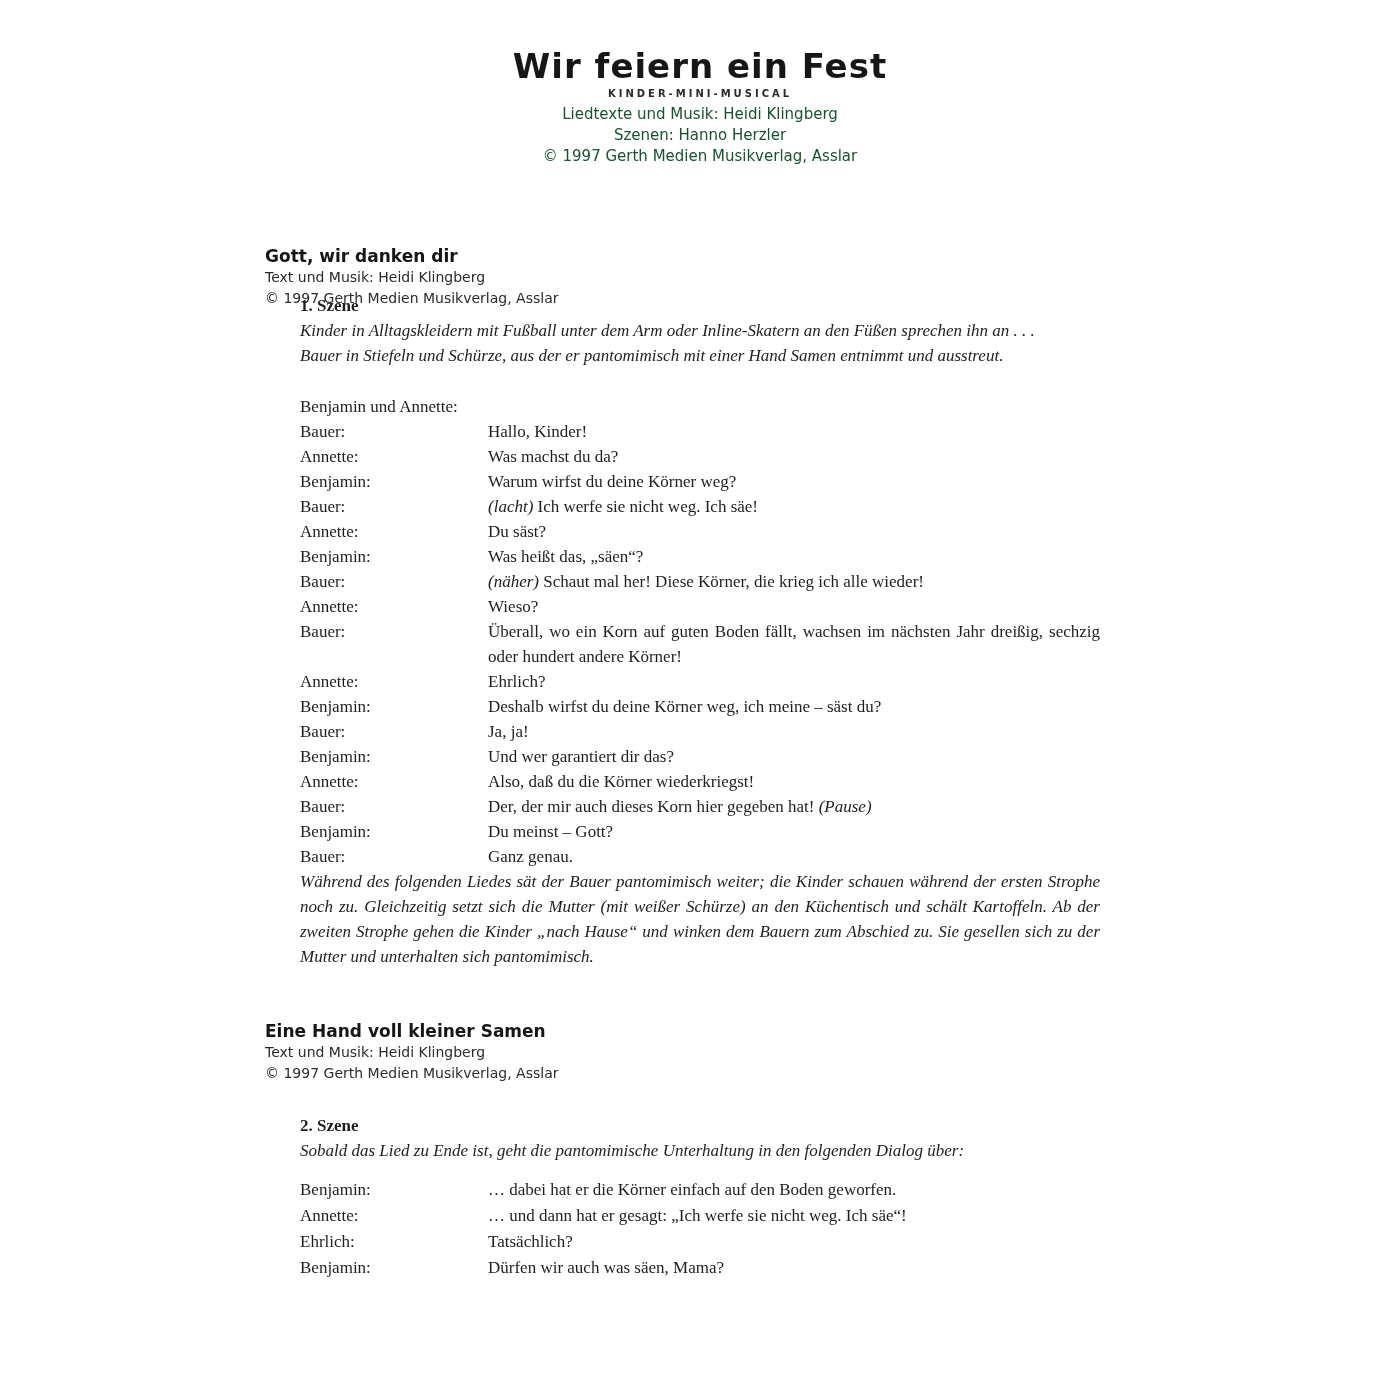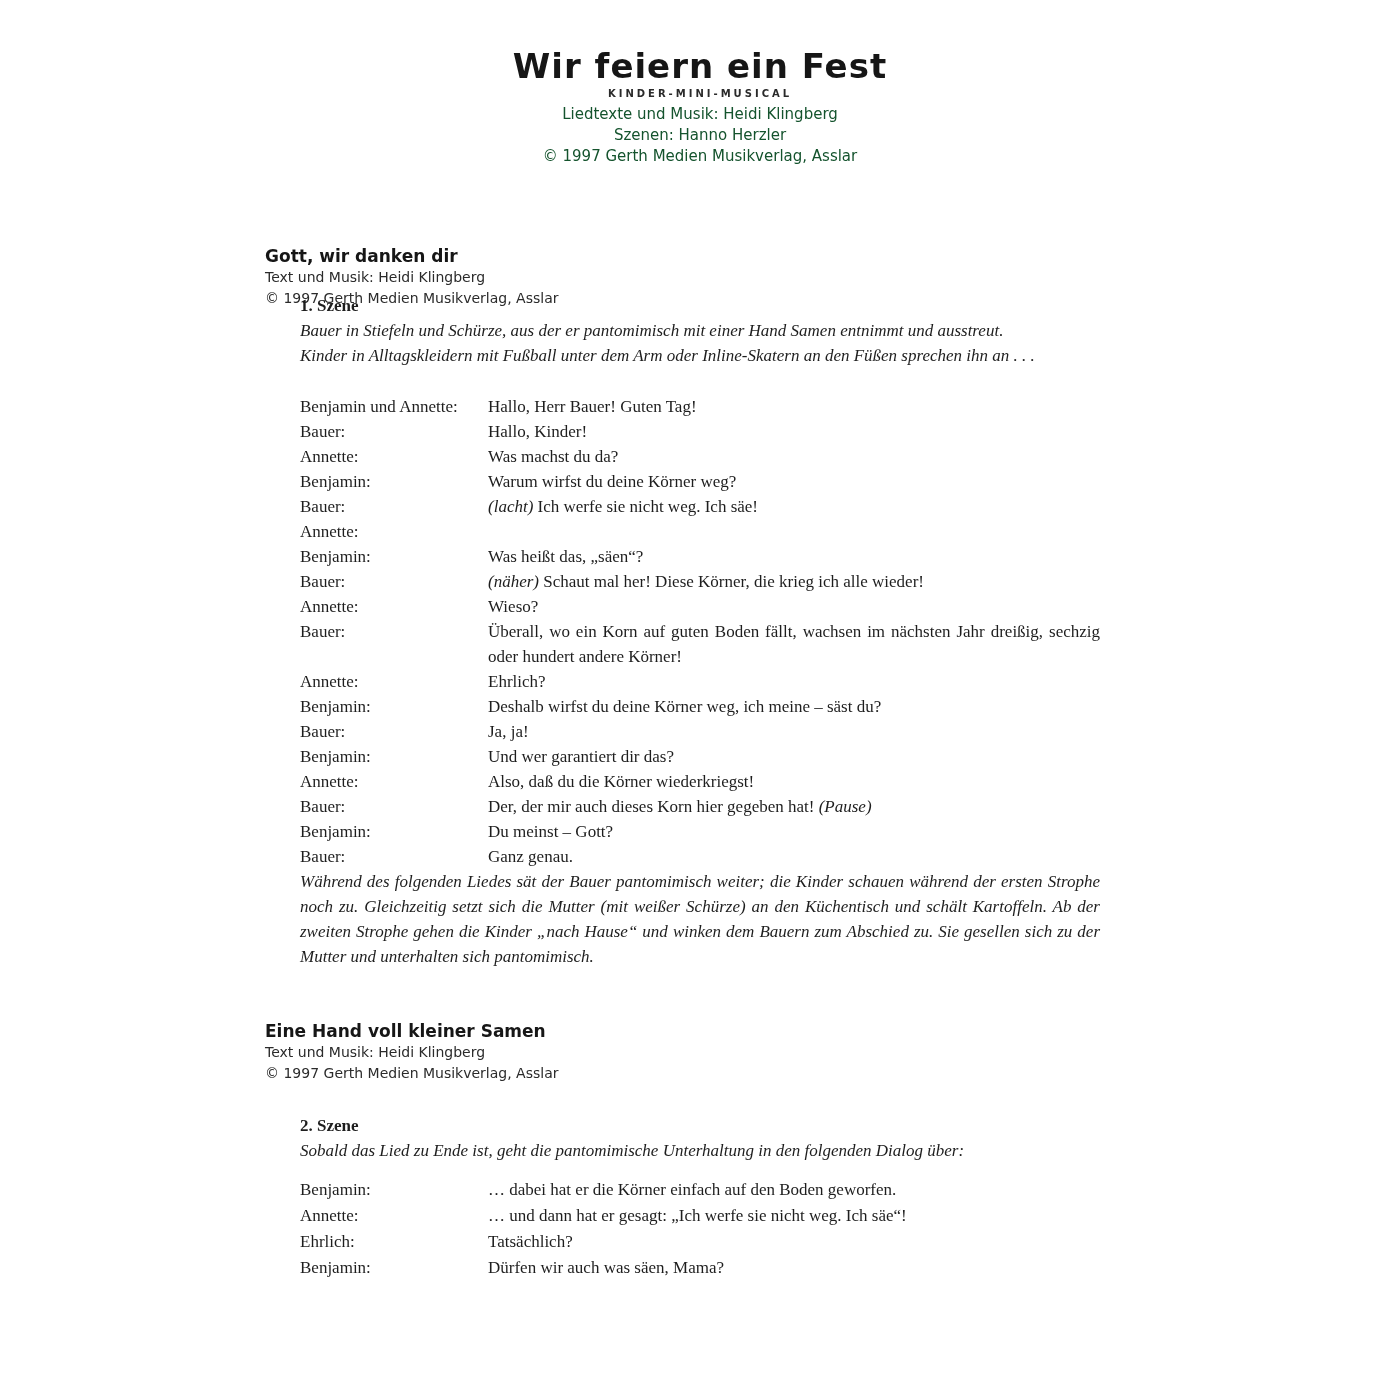--- a/index.html
+++ b/index.html
@@ -135,46 +135,46 @@
   </div>
 
   <div class="song-block song1">
     <div class="song-title">Gott, wir danken dir</div>
     <div class="song-credit">Text und Musik: Heidi Klingberg</div>
     <div class="song-credit">© 1997 Gerth Medien Musikverlag, Asslar</div>
   </div>
 
   <div class="scene scene1">
     <p class="scene-heading">1. Szene</p>
+    <p class="direction">Kinder in Alltagskleidern mit Fußball unter dem Arm oder Inline-Skatern an den Füßen sprechen ihn an . . .</p>
     <p class="direction">Bauer in Stiefeln und Schürze, aus der er pantomimisch mit einer Hand Samen entnimmt und ausstreut.</p>
-    <p class="direction">Kinder in Alltagskleidern mit Fußball unter dem Arm oder Inline-Skatern an den Füßen sprechen ihn an . . .</p>
 
     <div class="dialog">
       <div class="drow">
         <div class="speaker">Benjamin und Annette:</div>
-        <div class="dtext"><span class="it"></span><span>Hallo, Herr Bauer! Guten Tag!</span><span class="it"></span></div>
       </div>
       <div class="drow">
         <div class="speaker">Bauer:</div>
         <div class="dtext"><span class="it"></span><span>Hallo, Kinder!</span><span class="it"></span></div>
       </div>
       <div class="drow">
         <div class="speaker">Annette:</div>
         <div class="dtext"><span class="it"></span><span>Was machst du da?</span><span class="it"></span></div>
       </div>
       <div class="drow">
         <div class="speaker">Benjamin:</div>
         <div class="dtext"><span class="it"></span><span>Warum wirfst du deine Körner weg?</span><span class="it"></span></div>
       </div>
       <div class="drow">
         <div class="speaker">Bauer:</div>
         <div class="dtext"><span class="it">(lacht) </span><span>Ich werfe sie nicht weg. Ich säe!</span><span class="it"></span></div>
       </div>
       <div class="drow">
         <div class="speaker">Annette:</div>
+        <div class="dtext"><span class="it"></span><span>Du säst?</span><span class="it"></span></div>
       </div>
       <div class="drow">
         <div class="speaker">Benjamin:</div>
         <div class="dtext"><span class="it"></span><span>Was heißt das, „säen“?</span><span class="it"></span></div>
       </div>
       <div class="drow">
         <div class="speaker">Bauer:</div>
         <div class="dtext"><span class="it">(näher) </span><span>Schaut mal her! Diese Körner, die krieg ich alle wieder!</span><span class="it"></span></div>
       </div>
       <div class="drow">

